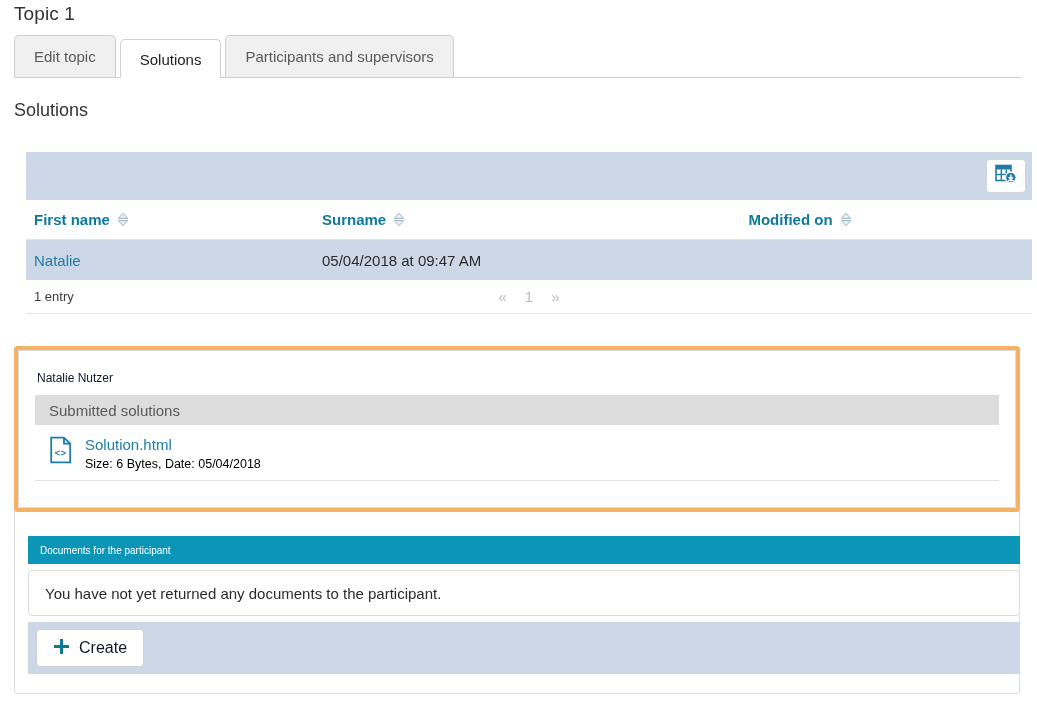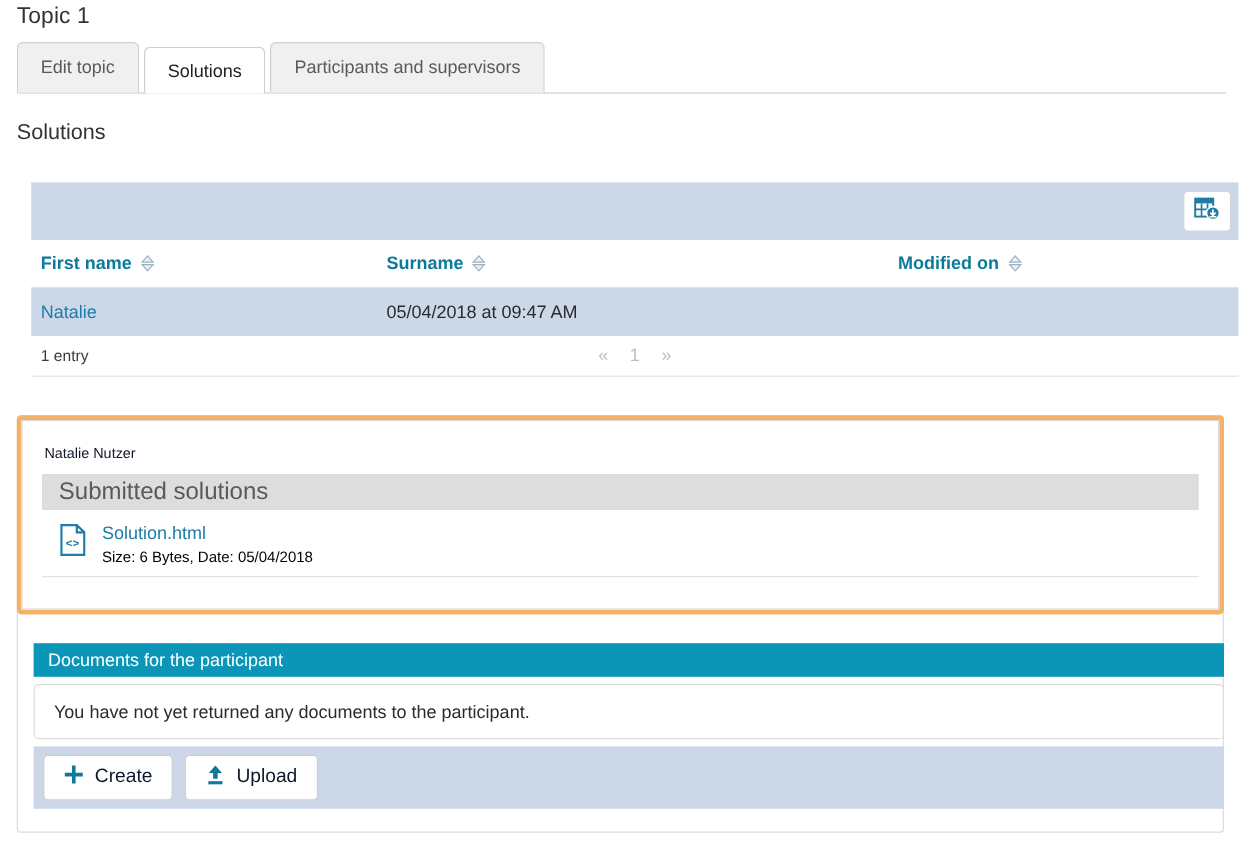--- a/index.html
+++ b/index.html
@@ -125,39 +125,39 @@
     position: absolute; inset: 0;
     border: 1px solid #dcdcdc;
     background: #ffffff;
     padding: 14px 16px 0 16px;
   }
   .participant-name {
     font-size: 12px; color: #0f172a; margin: 6px 0 10px 2px;
   }
   .subheader {
     background: #dddddd; color: #5a5a5a;
-    font-size: 20px; height: 30px;
+    font-size: 15px; height: 30px;
     display: flex; align-items: center;
     padding-left: 14px;
   }
   .file-row {
     display: flex; align-items: flex-start;
     gap: 12px; padding: 11px 0 9px 14px;
     border-bottom: 1px solid #e2e2e2;
   }
   .file-name { font-size: 15px; color: #1e7ca8; cursor: pointer; line-height: 1.15; }
   .file-meta { font-size: 12.5px; color: #000000; margin-top: 3px; }
 
   
   .docs-block {
     position: absolute; left: 28px; top: 536px; width: 992px;
   }
   .docs-header {
     background: #0b96b8; color: #ffffff;
-    font-size: 15px; height: 28px;
+    font-size: 10px; height: 28px;
     display: flex; align-items: center;
     padding-left: 12px;
   }
   .docs-body {
     background: #ffffff;
     border: 1px solid #dcdcdc; border-radius: 4px;
     height: 46px; margin-top: 6px;
     display: flex; align-items: center;
     padding-left: 16px;
     font-size: 15px; color: #2b2b2b;
@@ -289,25 +289,16 @@
     <div class="docs-body">You have not yet returned any documents to the participant.</div>
     <div class="docs-actions">
       <div class="btn">
         <span>
           <svg width="17" height="17" viewBox="0 0 17 17">
             <path d="M7 1 H10 V7 H16 V10 H10 V16 H7 V10 H1 V7 H7 Z" fill="#0e7a9b"></path>
           </svg>
         </span>
         <span>Create</span>
       </div>
-      <div class="btn">
-        <span>
-          <svg width="17" height="18" viewBox="0 0 17 18">
-            <path d="M8.5 1 L14 7.2 H10.4 V12 H6.6 V7.2 H3 Z" fill="#0e7a9b"></path>
-            <rect x="2.6" y="14" width="11.8" height="2.6" fill="#0e7a9b"></rect>
-          </svg>
-        </span>
-        <span>Upload</span>
-      </div>
     </div>
   </div>
 
 </div>
 
 </body></html>

